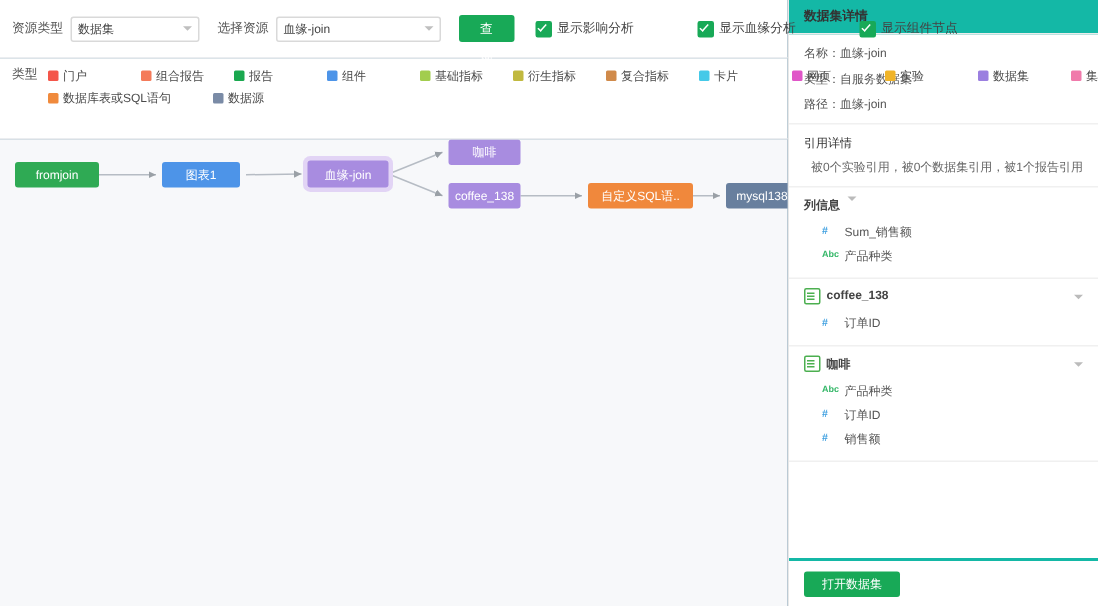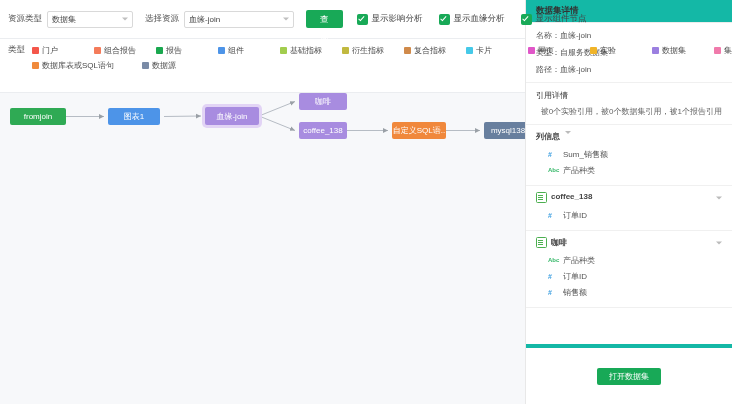--- a/index.html
+++ b/index.html
@@ -82,21 +82,21 @@
                       box-shadow:0 2px 0 #4caf50,0 4px 0 #4caf50;}
   .chev{position:absolute;right:0;top:50%;transform:translateY(-50%);width:0;height:0;
         border-left:3px solid transparent;border-right:3px solid transparent;border-top:3.5px solid #bbb;}
   .chev.inline{position:static;transform:none;margin-left:5px;}
   .fld{display:flex;align-items:center;padding:2.5px 0 2.5px 12px;}
   .fld-icon{font-size:7px;font-weight:bold;margin-right:5px;width:10px;flex:none;}
   .fld-icon.num{color:#3d9fe0;}
   .fld-icon.abc{color:#37b86a;font-size:6px;}
   .fld-name{font-size:8px;color:#555;}
 
-  .rp-footer{height:30px;border-top:4px solid #14b8a6;display:flex;align-items:center;justify-content:center;padding:13px 10px;flex:none;background:#fff;}
+  .rp-footer{height:30px;border-top:2px solid #14b8a6;display:flex;align-items:center;justify-content:flex-start;padding:0 10px;flex:none;background:#fff;}
   .btn-open{background:#18a957;color:#fff;border:none;border-radius:2px;height:17px;padding:0 12px;
             font-size:8px;cursor:pointer;font-family:inherit;line-height:17px;}
 </style>
 </head>
 <body>
 
 <div class="app">
 
   <div class="left">
 
@@ -109,21 +109,21 @@
         </div>
       </div>
       <div class="field">
         <span class="field-label">选择资源</span>
         <div class="select wide">
           <span class="select-val">血缘-join</span>
           <span class="caret"></span>
         </div>
       </div>
       <button class="btn-query">查询</button>
-      <div id="chk-host" style="display:flex;align-items:center;">
+      <div id="chk-host" style="display:flex;align-items:center;gap:26px;">
           <div class="chk">
             <span class="chk-box"></span>
             <span class="chk-label">显示影响分析</span>
           </div>
           <div class="chk">
             <span class="chk-box"></span>
             <span class="chk-label">显示血缘分析</span>
           </div>
           <div class="chk">
             <span class="chk-box"></span>
@@ -226,21 +226,21 @@
           </div>
           <div class="node sel" style="left: 205px; top: 14px; width: 54px; height: 18px; background: rgb(168, 140, 224);">
             <span>血缘-join</span>
           </div>
           <div class="node" style="left: 299px; top: 0px; width: 48px; height: 17px; background: rgb(168, 140, 224);">
             <span>咖啡</span>
           </div>
           <div class="node" style="left: 299px; top: 29px; width: 48px; height: 17px; background: rgb(168, 140, 224);">
             <span>coffee_138</span>
           </div>
-          <div class="node" style="left: 392px; top: 29px; width: 54px; height: 17px; background: rgb(240, 136, 60);">
+          <div class="node" style="left: 392px; top: 29px; width: 70px; height: 17px; background: rgb(240, 136, 60);">
             <span>自定义SQL语..</span>
           </div>
           <div class="node" style="left: 484px; top: 29px; width: 48px; height: 17px; background: rgb(104, 127, 158);">
             <span>mysql138</span>
           </div>
         </div>
     </div>
   </div>
 
   <div class="right">

